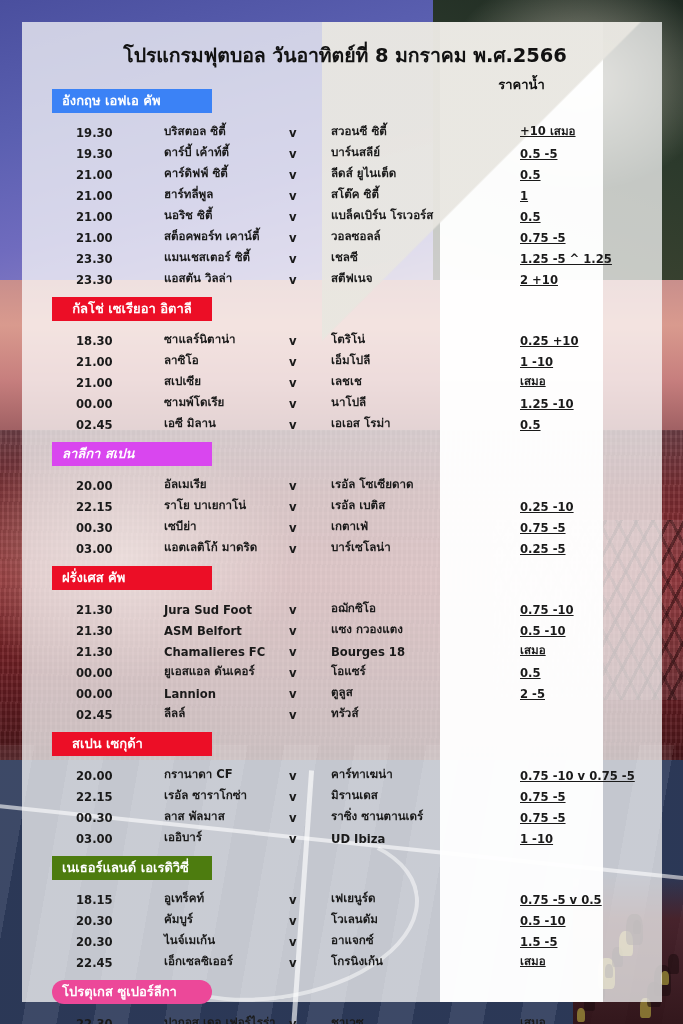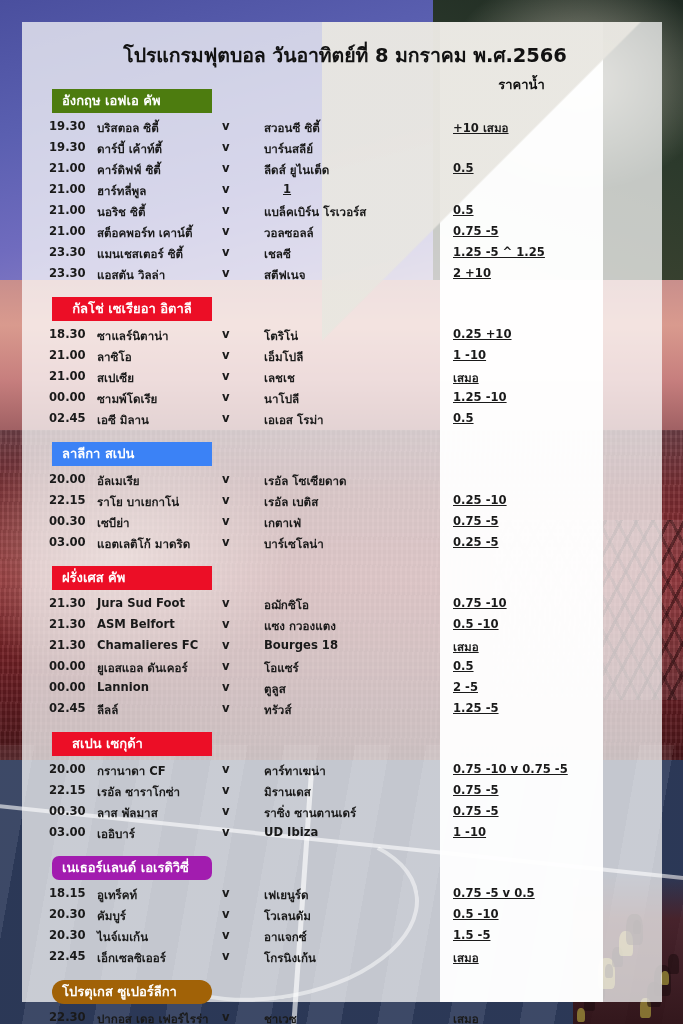--- a/index.html
+++ b/index.html
@@ -134,29 +134,29 @@
     font-weight:bold;
     line-height:1;
     padding:5px 10px 6px 10px;
     min-width:160px;
   }
 
   
   .rows { margin:2px 0 4px 0; }
   .row {
     display:flex;
-    align-items:flex-start;
+    align-items:flex-end;
     font-size:11.6px;
     font-weight:bold;
     color:#1a1a1a;
     height:21px;
-    padding-left:27px;
+    padding-left:54px;
   }
   .c-time  { width:48px; flex:0 0 48px; }
-  .c-home  { width:125px; flex:0 0 125px; }
+  .c-home  { width:125px; flex:0 0 125px;margin-left:40px; }
   .c-v     { width:42px; flex:0 0 42px; font-weight:bold; }
   .c-away  { width:170px; flex:0 0 170px; }
   .c-odds  { flex:1 1 auto; padding-left:19px;text-decoration:underline; }
 
   
   #odds-head {
     position:absolute;
     left:418px; top:52px; width:163px;
     text-align:center;
     font-size:13px;
@@ -202,45 +202,47 @@
 
   <div id="card">
     <div id="odds-panel"></div>
     <div id="sheen"></div>
 
     <div id="odds-head">ราคาน้ำ</div>
 
     <div id="content">
       <div id="title">โปรแกรมฟุตบอล วันอาทิตย์ที่ 8 มกราคม พ.ศ.2566</div>
       <div id="leagues">
-          <div class="league-section"><div class="league" style="background: #4d7c0f;">อังกฤษ เอฟเอ คัพ</div><div class="rows">
+          <div class="league-section"><div class="league" style="background: #3b82f6;">อังกฤษ เอฟเอ คัพ</div><div class="rows">
               <div class="row">
                 <span class="c-time">19.30</span>
                 <span class="c-home">บริสตอล ซิตี้</span>
                 <span class="c-v">v</span>
                 <span class="c-away">สวอนซี ซิตี้</span>
                 <span class="c-odds">+10 เสมอ</span>
               </div>
               <div class="row">
                 <span class="c-time">19.30</span>
                 <span class="c-home">ดาร์บี้ เค้าท์ตี้</span>
                 <span class="c-v">v</span>
                 <span class="c-away">บาร์นสลีย์</span>
+                <span class="c-odds">0.5 -5</span>
               </div>
               <div class="row">
                 <span class="c-time">21.00</span>
                 <span class="c-home">คาร์ดิฟฟ์ ซิตี้</span>
                 <span class="c-v">v</span>
                 <span class="c-away">ลีดส์ ยูไนเต็ด</span>
                 <span class="c-odds">0.5</span>
               </div>
               <div class="row">
                 <span class="c-time">21.00</span>
                 <span class="c-home">ฮาร์ทลี่พูล</span>
                 <span class="c-v">v</span>
+                <span class="c-away">สโต๊ค ซิตี้</span>
                 <span class="c-odds">1</span>
               </div>
               <div class="row">
                 <span class="c-time">21.00</span>
                 <span class="c-home">นอริช ซิตี้</span>
                 <span class="c-v">v</span>
                 <span class="c-away">แบล็คเบิร์น โรเวอร์ส</span>
                 <span class="c-odds">0.5</span>
               </div>
               <div class="row">
@@ -295,21 +297,21 @@
                 <span class="c-odds">1.25 -10</span>
               </div>
               <div class="row">
                 <span class="c-time">02.45</span>
                 <span class="c-home">เอซี มิลาน</span>
                 <span class="c-v">v</span>
                 <span class="c-away">เอเอส โรม่า</span>
                 <span class="c-odds">0.5</span>
               </div>
             </div></div>
-          <div class="league-section"><div class="league" style="background: #3b82f6;">ลาลีกา สเปน</div><div class="rows">
+          <div class="league-section"><div class="league" style="background: #d946ef; font-style: italic;">ลาลีกา สเปน</div><div class="rows">
               <div class="row">
                 <span class="c-time">20.00</span>
                 <span class="c-home">อัลเมเรีย</span>
                 <span class="c-v">v</span>
                 <span class="c-away">เรอัล โซเซียดาด</span>
               </div>
               <div class="row">
                 <span class="c-time">22.15</span>
                 <span class="c-home">ราโย บาเยกาโน่</span>
                 <span class="c-v">v</span>
@@ -365,21 +367,20 @@
                 <span class="c-home">Lannion</span>
                 <span class="c-v">v</span>
                 <span class="c-away">ตูลูส</span>
                 <span class="c-odds">2 -5</span>
               </div>
               <div class="row">
                 <span class="c-time">02.45</span>
                 <span class="c-home">ลีลล์</span>
                 <span class="c-v">v</span>
                 <span class="c-away">ทรัวส์</span>
-                <span class="c-odds">1.25 -5</span>
               </div>
             </div></div>
           <div class="league-section"><div class="league" style="background: rgb(236, 14, 38); padding-left: 20px;">สเปน เซกุด้า</div><div class="rows">
               <div class="row">
                 <span class="c-time">20.00</span>
                 <span class="c-home">กรานาดา CF</span>
                 <span class="c-v">v</span>
                 <span class="c-away">คาร์ทาเฆน่า</span>
                 <span class="c-odds">0.75 -10 v 0.75 -5</span>
               </div>
@@ -398,21 +399,21 @@
                 <span class="c-odds">0.75 -5</span>
               </div>
               <div class="row">
                 <span class="c-time">03.00</span>
                 <span class="c-home">เออิบาร์</span>
                 <span class="c-v">v</span>
                 <span class="c-away">UD Ibiza</span>
                 <span class="c-odds">1 -10</span>
               </div>
             </div></div>
-          <div class="league-section"><div class="league" style="background: #a21caf; border-radius: 7px;">เนเธอร์แลนด์ เอเรดิวิซี่</div><div class="rows">
+          <div class="league-section"><div class="league" style="background: #4d7c0f;">เนเธอร์แลนด์ เอเรดิวิซี่</div><div class="rows">
               <div class="row">
                 <span class="c-time">18.15</span>
                 <span class="c-home">อูเทร็คท์</span>
                 <span class="c-v">v</span>
                 <span class="c-away">เฟเยนูร์ด</span>
                 <span class="c-odds">0.75 -5 v 0.5</span>
               </div>
               <div class="row">
                 <span class="c-time">20.30</span>
                 <span class="c-home">คัมบูร์</span>
@@ -428,21 +429,21 @@
                 <span class="c-odds">1.5 -5</span>
               </div>
               <div class="row">
                 <span class="c-time">22.45</span>
                 <span class="c-home">เอ็กเซลซิเออร์</span>
                 <span class="c-v">v</span>
                 <span class="c-away">โกรนิงเก้น</span>
                 <span class="c-odds">เสมอ</span>
               </div>
             </div></div>
-          <div class="league-section"><div class="league" style="background: #a16207; border-radius: 12px;">โปรตุเกส ซูเปอร์ลีกา</div><div class="rows">
+          <div class="league-section"><div class="league" style="background: #ec4899; border-radius: 12px;">โปรตุเกส ซูเปอร์ลีกา</div><div class="rows">
               <div class="row">
                 <span class="c-time">22.30</span>
                 <span class="c-home">ปากอส เดอ เฟอร์ไรร่า</span>
                 <span class="c-v">v</span>
                 <span class="c-away">ชาเวซ</span>
                 <span class="c-odds">เสมอ</span>
               </div>
             </div></div>
         </div>
     </div>

